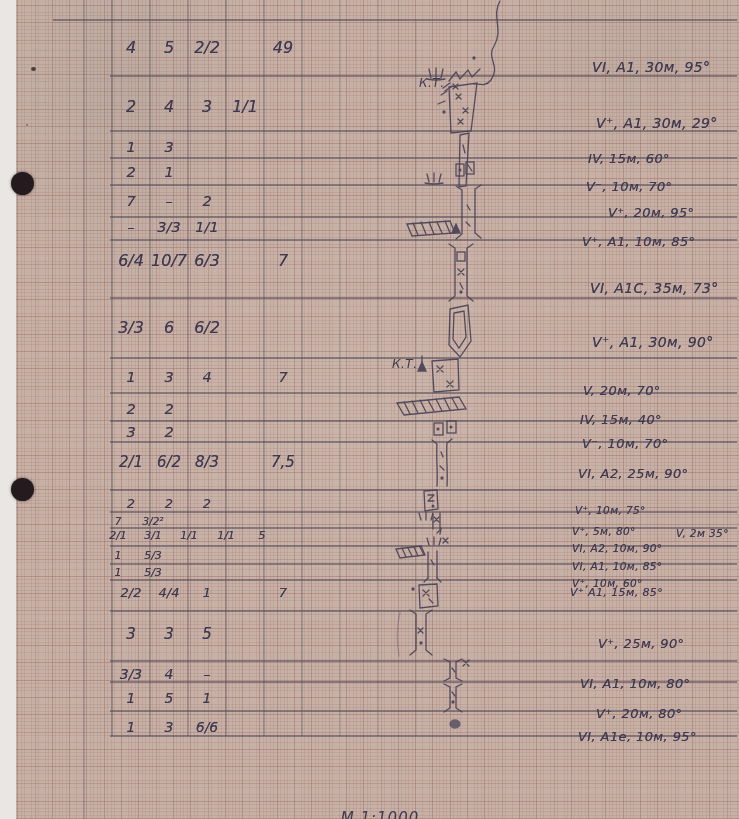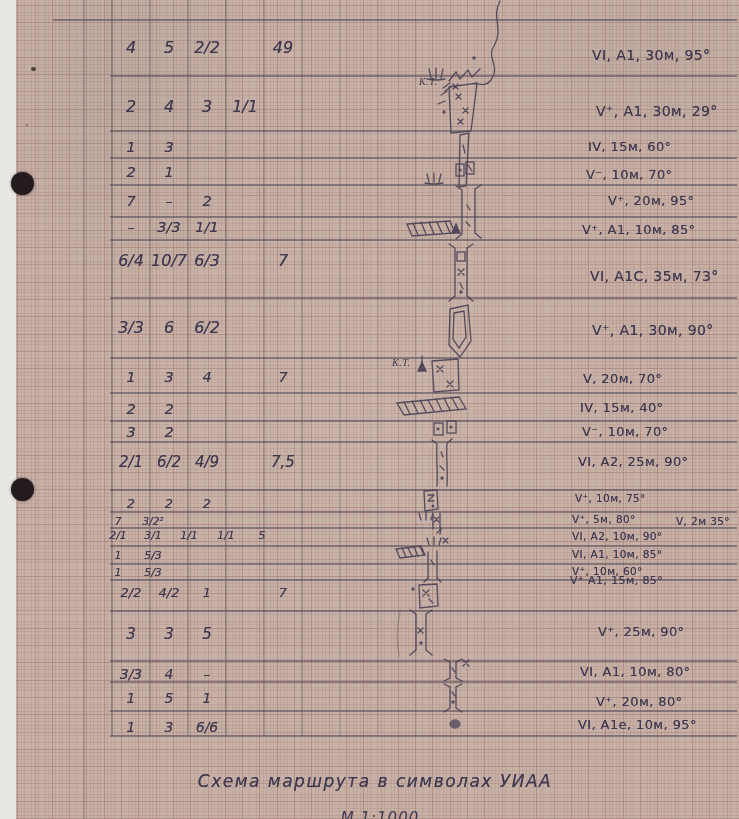--- a/index.html
+++ b/index.html
@@ -25,26 +25,26 @@
   svg.overlay{position:absolute;left:0;top:0;pointer-events:none;}
   .row{position:absolute;left:112px;display:flex;font-style:italic;white-space:nowrap;
        text-shadow:0 0 0.5px rgba(62,57,80,0.7);}
   .row .c{display:inline-block;text-align:center;}
   .row .c1{width:38px}.row .c2{width:38px}.row .c3{width:38px}.row .c4{width:38px}.row .c5{width:38px}
   .row{font-size:14.5px;}
   .row.lg{font-size:16px;}
   .row.md{font-size:13px;}
   .row.sm{left:100px;font-size:11px;}
   .row.sm .c1{width:36px}.row.sm .c2{width:34px}.row.sm .c3{width:38px}.row.sm .c4{width:36px}.row.sm .c5{width:36px}
-  .desc{position:absolute;font-size:13px;letter-spacing:0.4px;white-space:nowrap;
-        text-shadow:0 0 0.5px rgba(62,57,80,0.7);}
+  .desc{position:absolute;font-style:italic;font-size:13px;letter-spacing:0.4px;white-space:nowrap;
+        text-shadow:0 0 0.5px rgba(62,57,80,0.7);margin-top:12px;}
   .desc.lg{font-size:14px;}
   .desc.sm{font-size:10.5px;}
   .desc.sm2{font-size:11px;}
-  .kt{position:absolute;font-size:10px;font-style:italic;letter-spacing:0.5px;font-family:Liberation Serif, serif;}
+  .kt{position:absolute;font-size:12px;font-style:italic;letter-spacing:0.5px;}
   .caption{position:absolute;left:150px;width:450px;text-align:center;top:771px;
            font-size:17px;font-style:italic;letter-spacing:1.5px;
            text-shadow:0 0 0.5px rgba(62,57,80,0.7);}
   .scale-cap{position:absolute;left:300px;width:160px;text-align:center;top:809px;
              font-size:15px;font-style:italic;letter-spacing:1px;}
 </style>
 </head>
 <body>
 
 <div id="page">
@@ -310,21 +310,21 @@
   <div class="row" style="top:424px">
     <span class="c c1">3</span>
       <span class="c c2">2</span>
       <span class="c c3"></span>
       <span class="c c4"></span>
       <span class="c c5"></span>
   </div>
   <div class="row" style="top:453px;font-size:15px">
     <span class="c c1">2/1</span>
       <span class="c c2">6/2</span>
-      <span class="c c3">4/9</span>
+      <span class="c c3">8/3</span>
       <span class="c c4"></span>
       <span class="c c5">7,5</span>
   </div>
   <div class="row md" style="top:496px">
     <span class="c c1">2</span>
       <span class="c c2">2</span>
       <span class="c c3">2</span>
       <span class="c c4"></span>
       <span class="c c5"></span>
   </div>
@@ -351,21 +351,21 @@
   </div>
   <div class="row sm" style="top:566px">
     <span class="c c1">1</span>
       <span class="c c2">5/3</span>
       <span class="c c3"></span>
       <span class="c c4"></span>
       <span class="c c5"></span>
   </div>
   <div class="row md" style="top:585px">
     <span class="c c1">2/2</span>
-      <span class="c c2">4/2</span>
+      <span class="c c2">4/4</span>
       <span class="c c3">1</span>
       <span class="c c4"></span>
       <span class="c c5">7</span>
   </div>
   <div class="row" style="top:625px;font-size:15px">
     <span class="c c1">3</span>
       <span class="c c2">3</span>
       <span class="c c3">5</span>
       <span class="c c4"></span>
       <span class="c c5"></span>
@@ -409,16 +409,15 @@
   <div class="desc sm" style="left:676px;top:515px">V, 2м 35°</div>
   <div class="desc sm" style="left:572px;top:530px">VI, A2, 10м, 90°</div>
   <div class="desc sm" style="left:572px;top:548px">VI, A1, 10м, 85°</div>
   <div class="desc sm" style="left:572px;top:565px">V⁺, 10м, 60°</div>
   <div class="desc sm2" style="left:570px;top:574px">V⁺ A1, 15м, 85°</div>
   <div class="desc" style="left:598px;top:624px">V⁺, 25м, 90°</div>
   <div class="desc" style="left:580px;top:664px">VI, A1, 10м, 80°</div>
   <div class="desc" style="left:596px;top:694px">V⁺, 20м, 80°</div>
   <div class="desc" style="left:578px;top:717px">VI, A1е, 10м, 95°</div>
 
-  <div class="caption">Схема маршрута в символах УИАА</div>
   <div class="scale-cap">М 1:1000</div>
 
 </div>
 
 </body></html>

